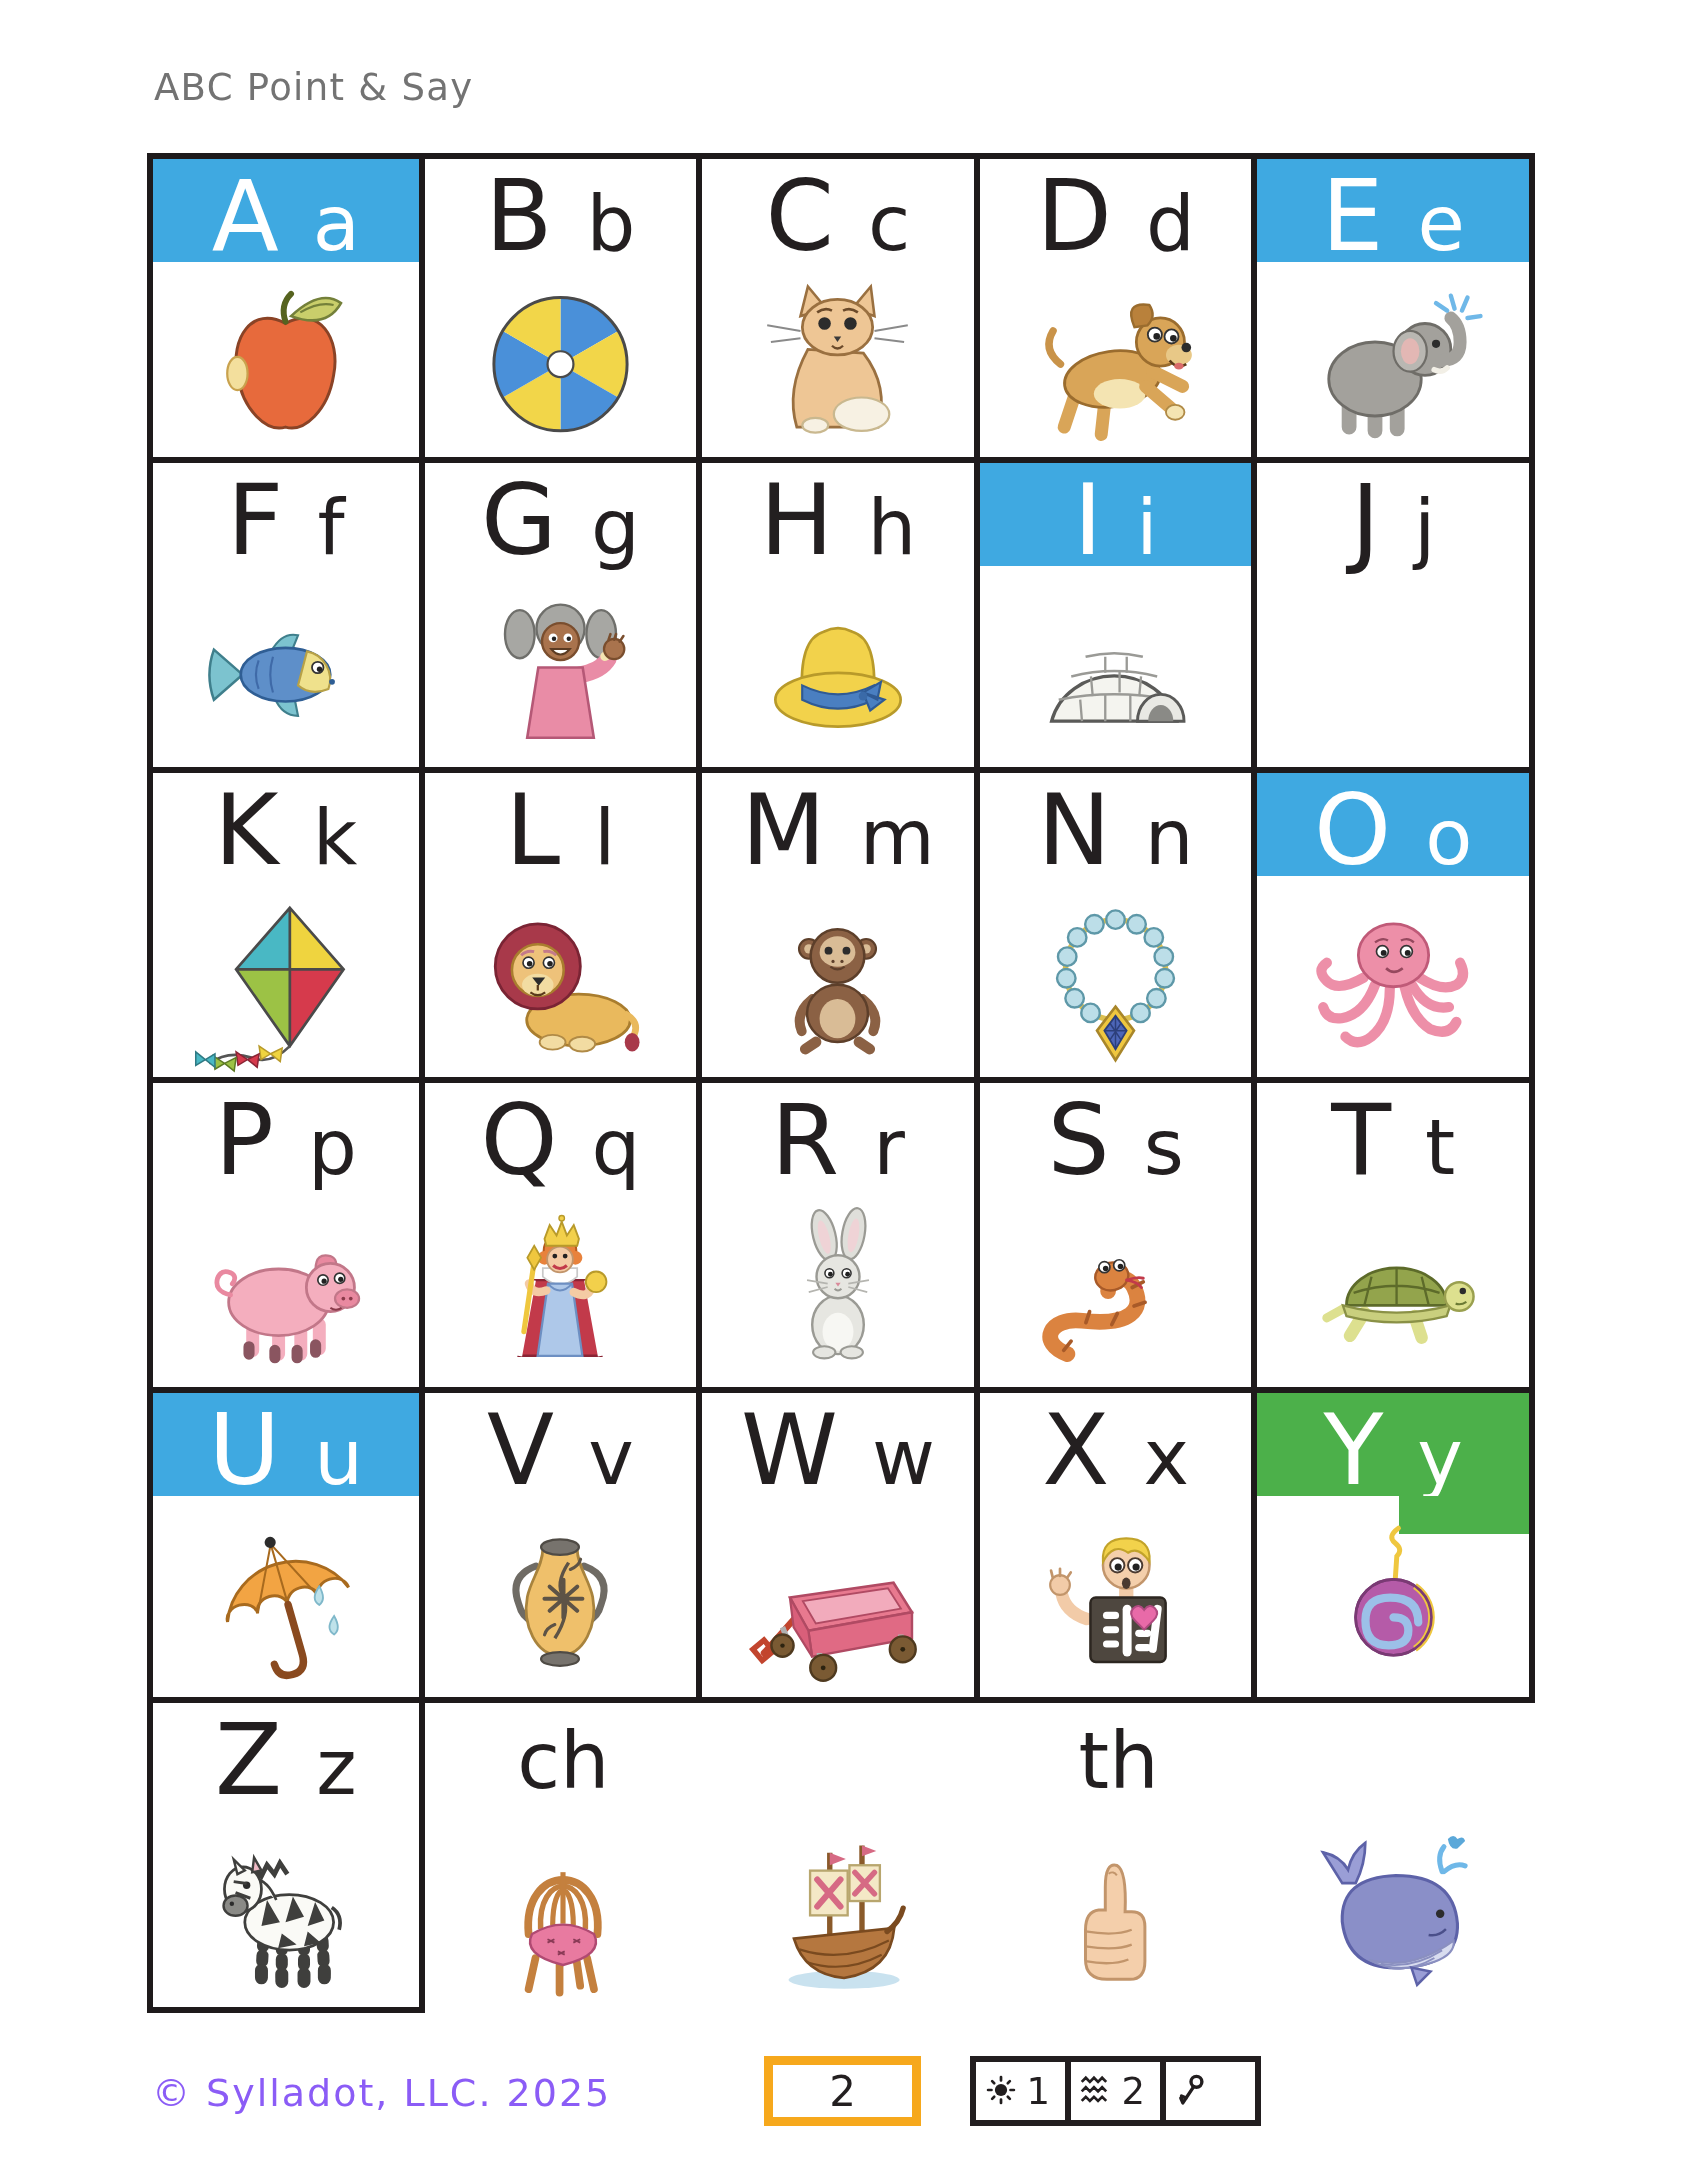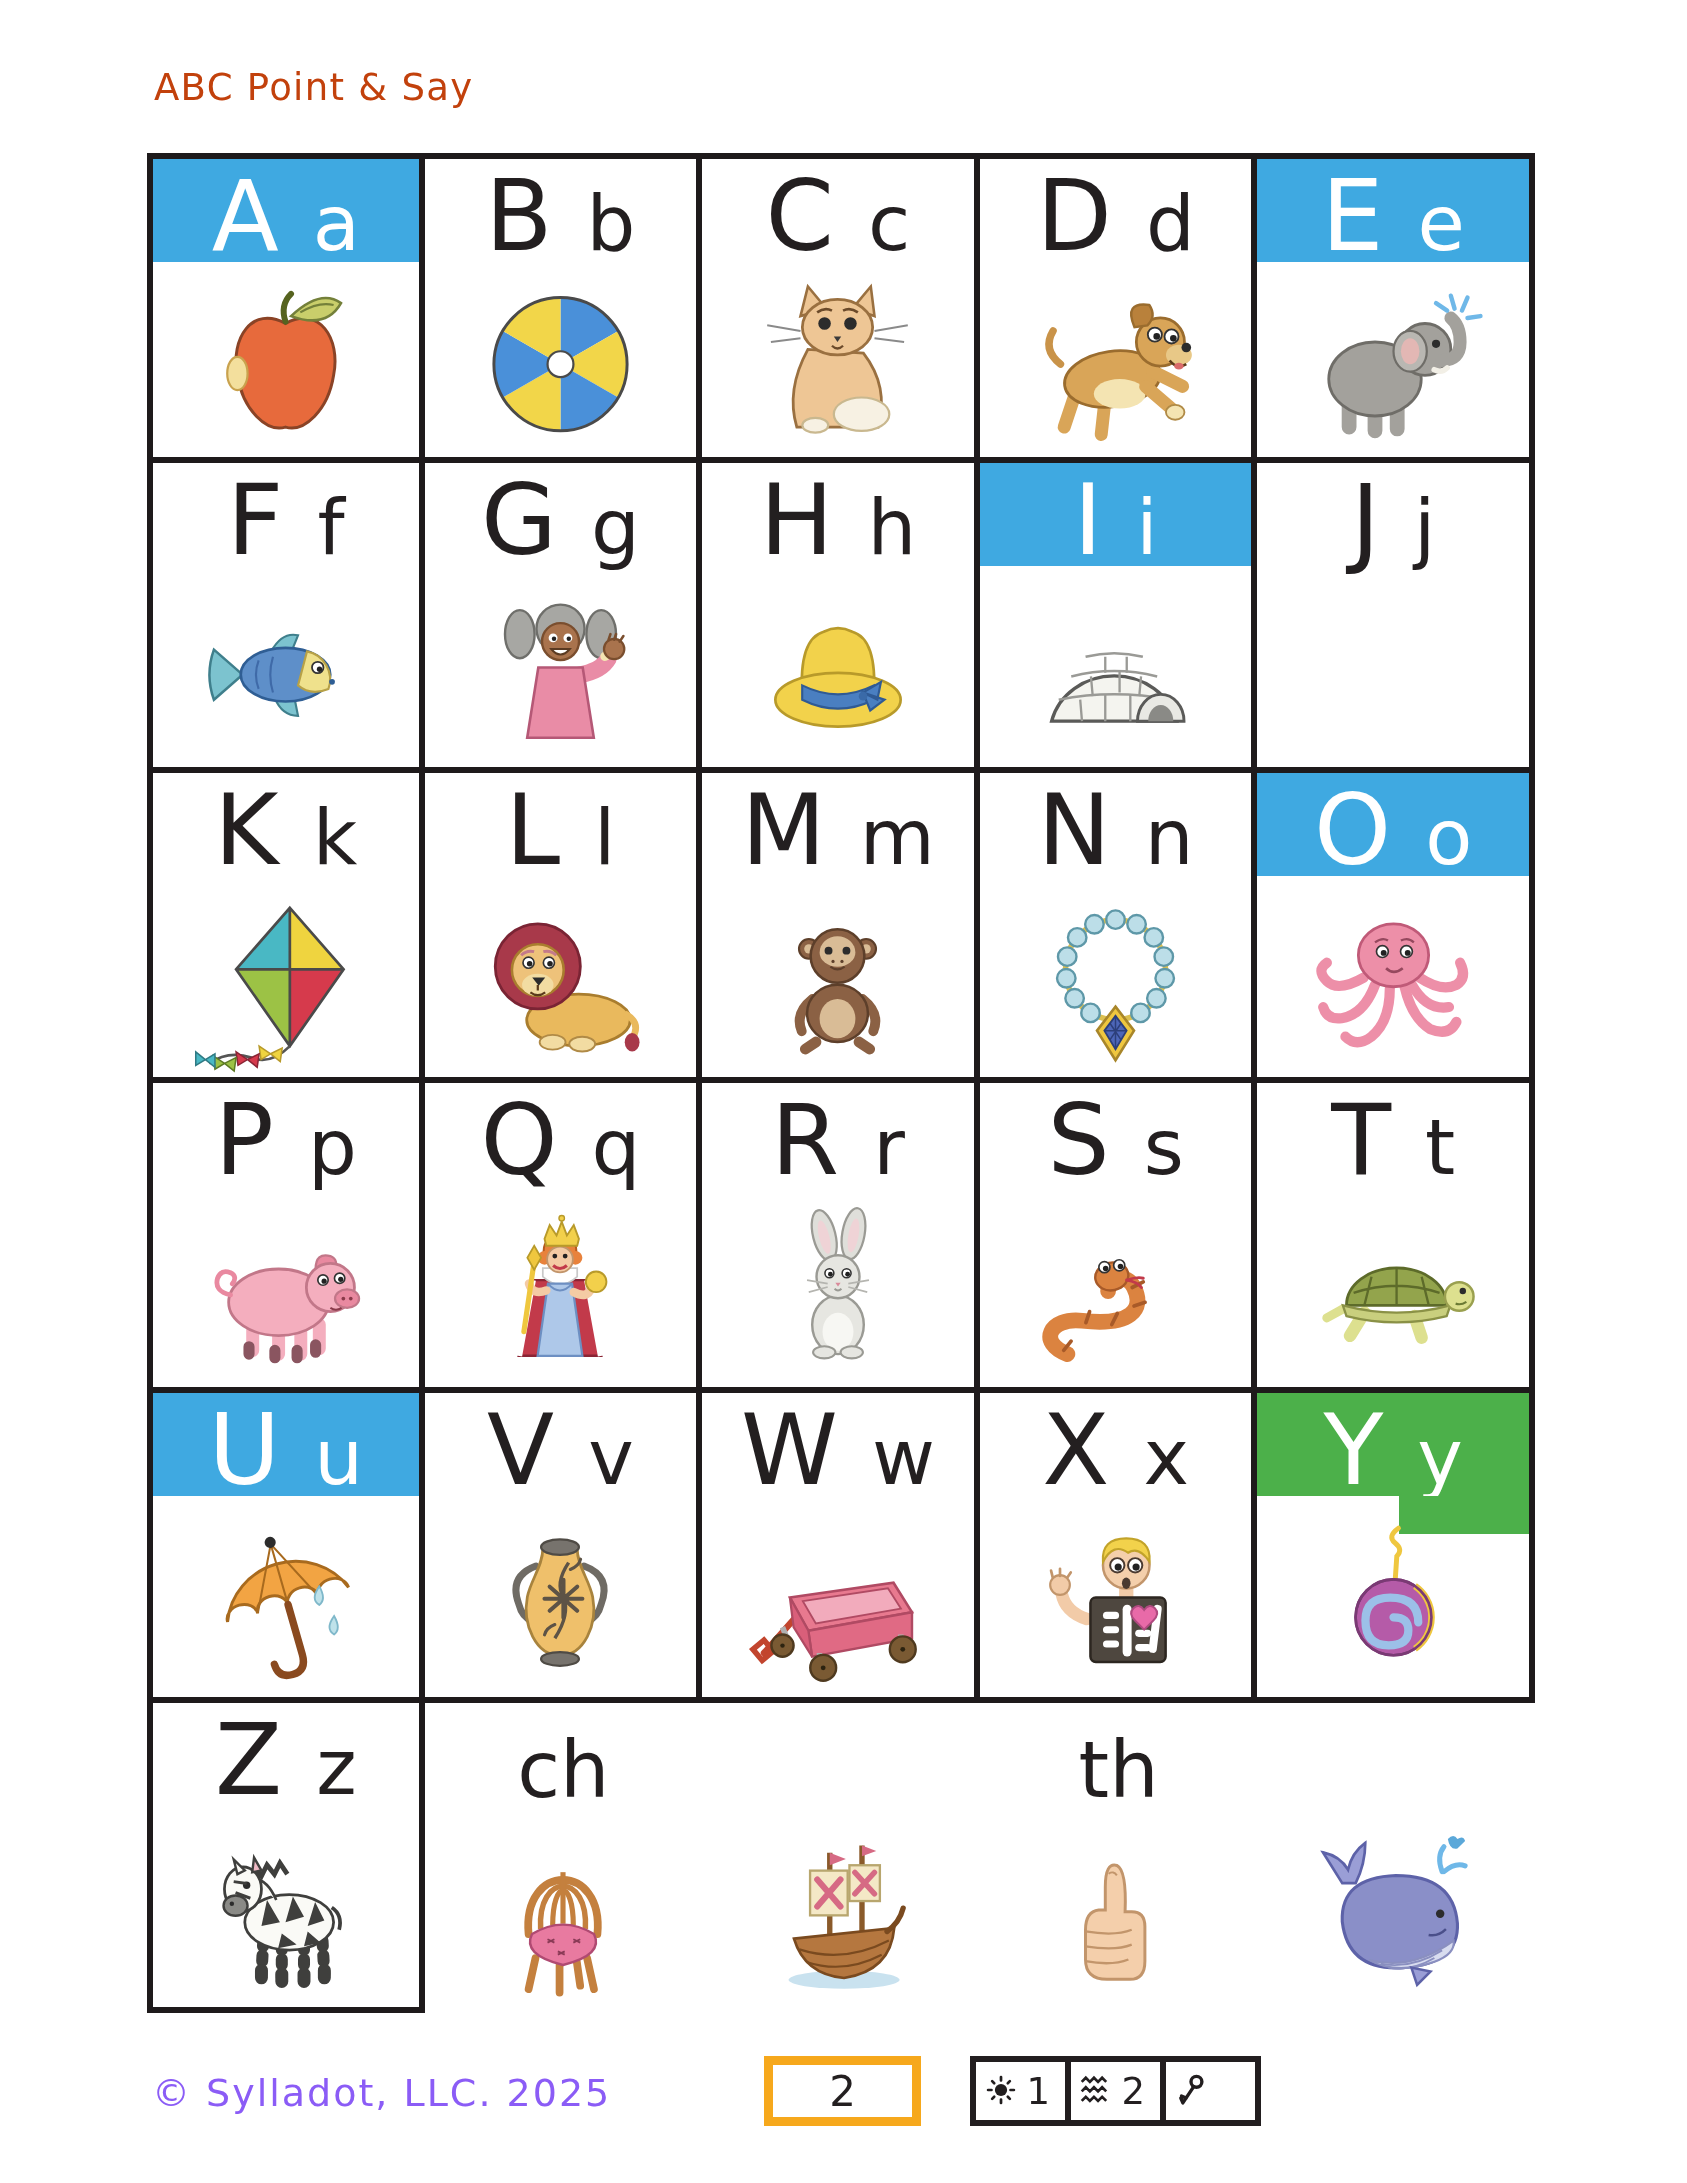--- a/index.html
+++ b/index.html
@@ -1,32 +1,32 @@
 <!DOCTYPE html>
 <html style="font-size:10.6px"><head>
 <meta charset="utf-8">
 <style>
   html,body{margin:0;padding:0;background:#fff;}
   #page{position:relative;width:1687px;height:2183px;background:#fff;overflow:hidden;
         font-family:"DejaVu Sans",sans-serif;color:#231F20;}
-  #title{position:absolute;left:154px;top:66px;font-size:37px;letter-spacing:1.3px;color:#c2410c;}
+  #title{position:absolute;left:154px;top:66px;font-size:37px;letter-spacing:1.3px;color:#737373;}
   #grid{position:absolute;left:147px;top:153px;width:1388px;height:1858px;
         display:grid;grid-template-columns:repeat(5,1fr);grid-auto-rows:310px;}
   .cell{position:relative;background:#fff;box-sizing:border-box;}
   .bt{border-top:6.6px solid #1E1A1B;} .bl{border-left:6.6px solid #1E1A1B;}
   .br{border-right:6.6px solid #1E1A1B;} .bb{border-bottom:6.6px solid #1E1A1B;}
   .band{position:absolute;left:0;top:0;right:0;height:103px;display:flex;align-items:baseline;
         justify-content:center;gap:34px;padding-top:8px;box-sizing:border-box;color:#231F20;}
   .vowel .band{background:#3FA9E1;color:#fff;}
   .semi .band{background:#4CB04A;color:#fff;}
   .semi .band::after{content:'';position:absolute;top:100%;right:0;width:48%;height:38px;background:#4CB04A;}
   .up{font-size:98px;line-height:1;}
   .low{font-size:77px;line-height:1;}
   .digraph{position:absolute;left:0;top:0;right:0;height:103px;display:flex;align-items:baseline;
-        justify-content:center;padding-top:28px;font-size:78px;line-height:1;color:#231F20;}
+        justify-content:center;padding-top:19px;font-size:78px;line-height:1;color:#231F20;}
   .art{position:absolute;left:0;right:0;top:107px;bottom:2.6px;display:flex;align-items:center;justify-content:center;}
   .art svg{display:block;}
   #copyright{position:absolute;left:152px;top:2071px;font-size:38px;letter-spacing:2px;color:#8b5cf6;}
   #pagebox{position:absolute;left:764px;top:2056px;width:157px;height:70px;box-sizing:border-box;
         border:9.3px solid #F6A81C;background:#fff;display:flex;align-items:center;justify-content:center;
         font-size:42px;color:#231F20;}
   #legend{position:absolute;left:970px;top:2056px;width:291px;height:70px;box-sizing:border-box;
         border:6.6px solid #221E1F;display:flex;background:#fff;}
   .lcell{flex:1;display:flex;align-items:center;box-sizing:border-box;padding-left:8px;}
   .lcell + .lcell{border-left:6px solid #221E1F;}

